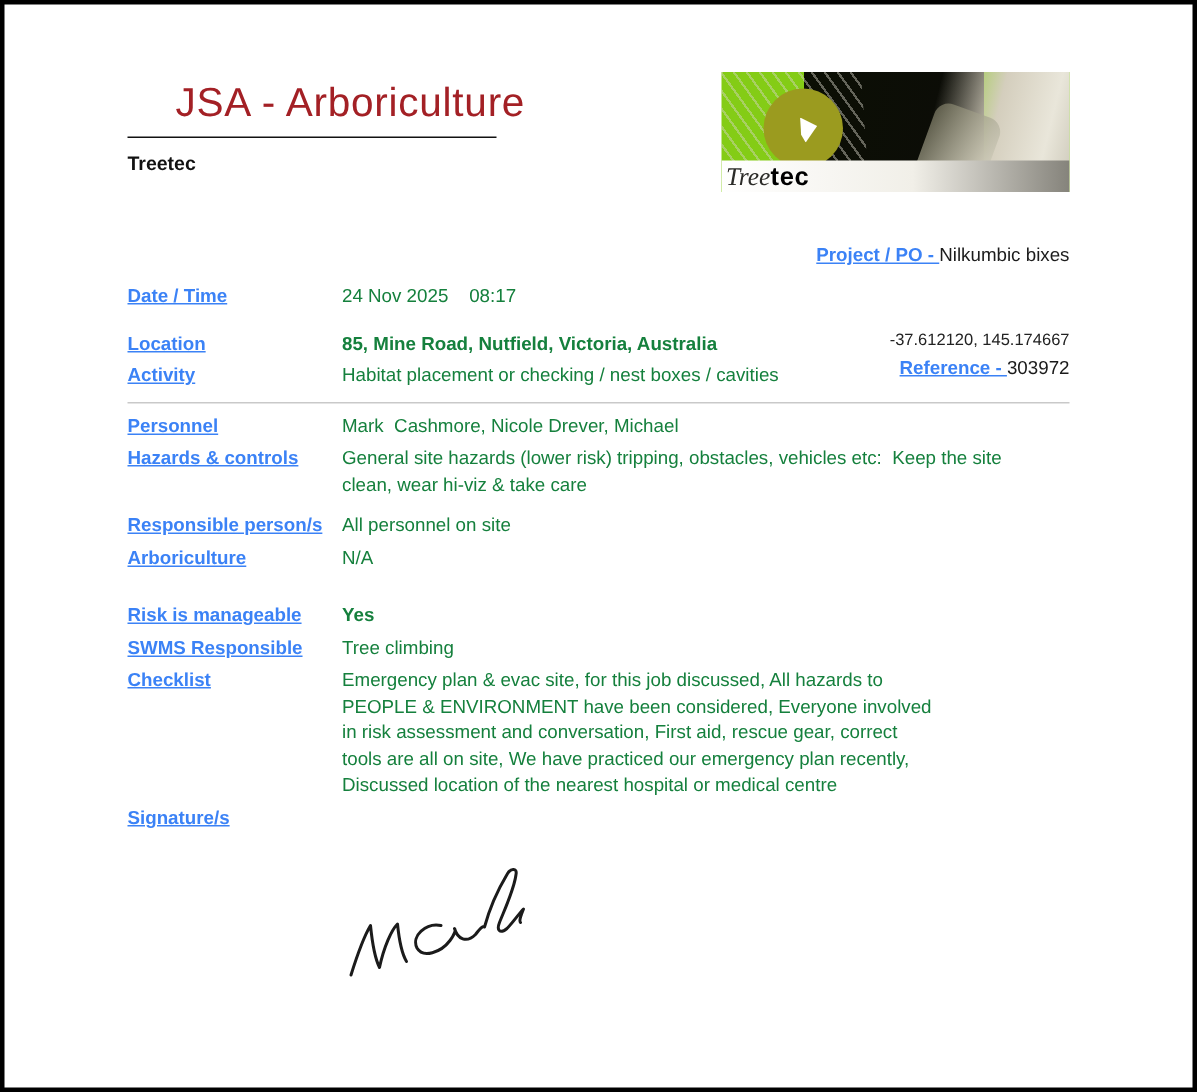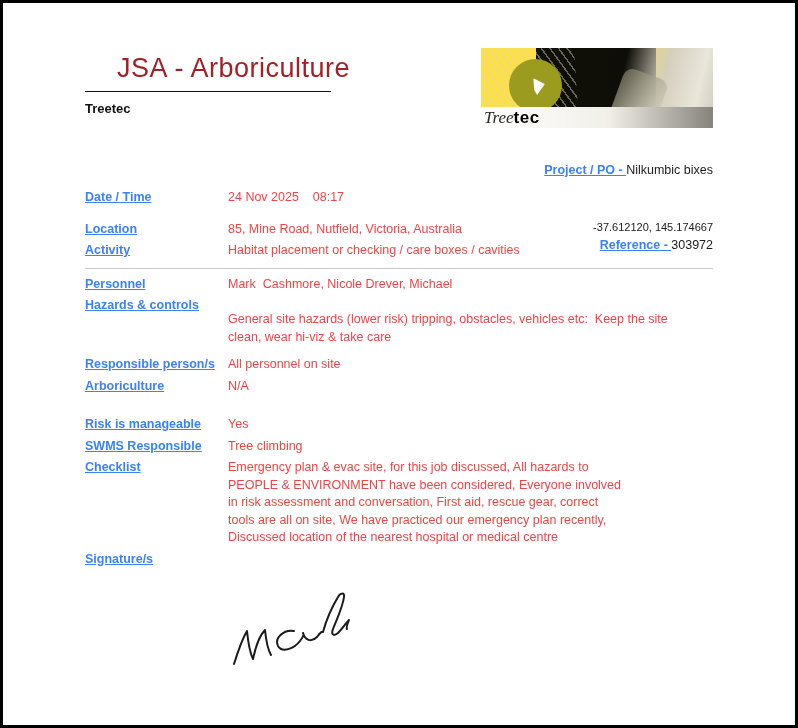--- a/index.html
+++ b/index.html
@@ -10,21 +10,21 @@
     border:3px solid #000; background:#fff; overflow:hidden;
   }
 
   
   .header-left { position:absolute; left:82px; top:50px; width:330px; }
   .doc-title { font-size:27px; font-weight:400; color:#a32025; letter-spacing:0.5px;margin-left:32px; }
   .title-rule { width:246px; height:0; border-bottom:1.5px solid #111; margin-top:7px; }
   .company-name { font-size:13px; font-weight:700; color:#111; margin-top:9px; }
 
   
-  .logo { position:absolute; left:478px; top:45px; width:232px; height:80px; background:#fde047; overflow:hidden; }
+  .logo { position:absolute; left:478px; top:45px; width:232px; height:80px; background:#84cc16; overflow:hidden; }
   .logo-streaks { position:absolute; left:-10px; top:-8px; width:105px; height:80px;
     background:repeating-linear-gradient(58deg, rgba(215,212,200,0.55) 0 1.5px, rgba(10,10,5,0) 1.5px 7px);
     opacity:.8; transform:rotate(-4deg); }
   .logo-dark { position:absolute; left:55px; top:0; width:120px; height:62px;
     background:linear-gradient(100deg, rgba(5,5,3,0.95), rgba(12,12,8,1)); }
   .logo-branch { position:absolute; right:-26px; top:-14px; width:120px; height:120px;
     background:linear-gradient(to left, #b7b2a0, #e9e6da 35%, #d4cebd 65%, rgba(30,28,18,0) 100%);
     transform:rotate(14deg); }
   .logo-branch2 { position:absolute; right:54px; top:24px; width:46px; height:70px;
     background:linear-gradient(115deg, rgba(120,118,95,0.7), rgba(225,222,205,0.85));
@@ -34,39 +34,39 @@
     clip-path:polygon(15% 0, 95% 25%, 55% 100%, 30% 70%); transform:rotate(8deg); }
   .logo-band { position:absolute; left:0; bottom:0; width:100%; height:21px;
     background:linear-gradient(to right, #ffffff 0%, #f1efe8 55%, #85837b 100%);
     display:flex; align-items:center; padding-left:3px; }
   .brand-prefix { font-family:"Liberation Serif", serif; font-style:italic; font-size:17px; color:#2b2b28; }
   .brand-suffix { font-family:"Liberation Sans", sans-serif; font-weight:700; font-size:17px; color:#000; letter-spacing:0.5px; }
 
   
   .content { position:absolute; left:82px; top:158px; width:628px; font-size:12.5px; }
   .red-label { color:#3b82f6; font-weight:700;text-decoration:underline; }
-  .val { color:#ef4444; white-space:pre-wrap; line-height:17.5px; }
+  .val { color:#15803d; white-space:pre-wrap; line-height:17.5px; }
 
   .project-line { text-align:right; line-height:18px; }
   .project-line .val-inline { color:#1c1c1c; }
 
   .frow { display:flex; align-items:flex-start; margin-top:4px; line-height:17.5px; position:relative; }
   .frow .lbl { width:143px; flex:0 0 143px; }
   .frow .vwrap { flex:1; }
   .ref-cell { position:absolute; right:0; top:16px; text-align:right;margin-top:32px; }
   .coords { position:absolute; right:0; top:-2px; font-size:11px; color:#222; }
 
   .mt10 { margin-top:10px; }
   .mt14 { margin-top:14px; }
   .mt20 { margin-top:21px; }
 
   .divider { border:none; border-top:1.5px solid #c9c9c9; margin:8px 0 7px 0; }
 
-  .bold-val { font-weight:400; }
-  .hazards-val { max-width:475px;margin-top:14px; }
+  .bold-val { font-weight:700; }
+  .hazards-val { max-width:475px; }
   .checklist-val { max-width:398px; }
 
   .signature-wrap { margin:18px 0 0 143px; }
   .signature-svg { display:block; }
 </style>
 </head>
 <body>
 
 <div class="page">
 
@@ -105,21 +105,21 @@
     </div>
 
     <div class="frow mt14">
       <div class="lbl red-label">Location</div>
       <div class="vwrap"><span class="val bold-val">85, Mine Road, Nutfield, Victoria, Australia</span></div>
       <div class="coords">-37.612120, 145.174667</div>
     </div>
 
     <div class="frow">
       <div class="lbl red-label">Activity</div>
-      <div class="vwrap"><span class="val">Habitat placement or checking / care boxes / cavities</span></div>
+      <div class="vwrap"><span class="val">Habitat placement or checking / nest boxes / cavities</span></div>
     </div>
 
     <hr class="divider">
 
     <div class="frow" style="margin-top:4px;">
       <div class="lbl red-label">Personnel</div>
       <div class="vwrap"><span class="val">Mark  Cashmore, Nicole Drever, Michael</span></div>
     </div>
 
     <div class="frow">

